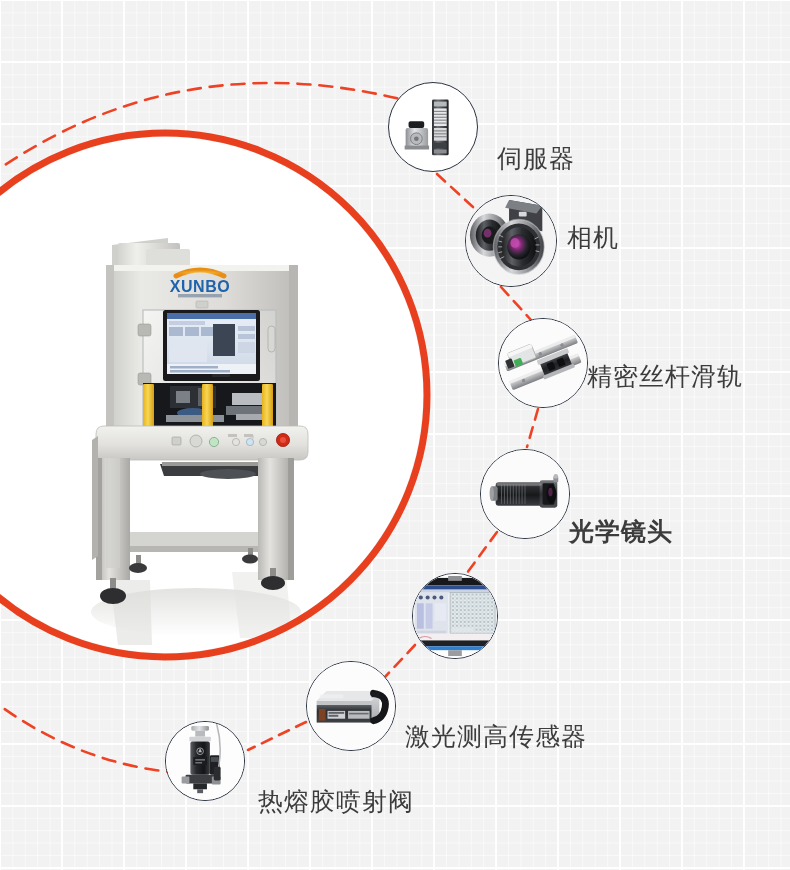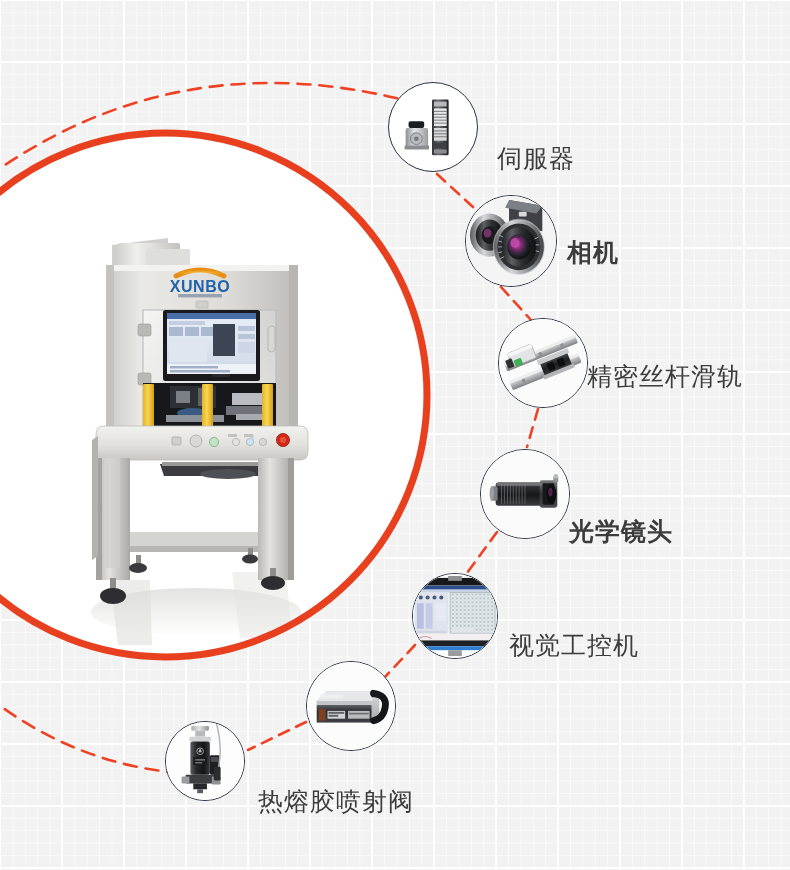--- a/index.html
+++ b/index.html
@@ -334,21 +334,21 @@
         <line x1="33" y1="52" x2="37" y2="52"></line>
         <line x1="33" y1="58" x2="37" y2="57"></line>
         <line x1="35" y1="64" x2="39" y2="62"></line>
         <line x1="70" y1="44" x2="74" y2="42"></line>
         <line x1="71" y1="50" x2="75" y2="50"></line>
         <line x1="71" y1="56" x2="75" y2="57"></line>
       </g>
       <ellipse cx="54" cy="52" rx="26" ry="28" fill="none" stroke="#cbcdcf" stroke-width="1.4" opacity="0.55"></ellipse>
     </svg>
   </div>
-  <div class="callout-label" style="left:567px; top:240px;font-weight:bold;">相机</div>
+  <div class="callout-label" style="left:567px; top:225px;">相机</div>
 
   <div class="bubble" style="left:498px; top:318px; width:90px; height:90px;">
     <svg class="art" viewBox="0 0 90 90">
       <defs>
         <linearGradient id="railMetal" x1="0" y1="0" x2="0" y2="1">
           <stop offset="0%" stop-color="#f0f0f0"></stop>
           <stop offset="45%" stop-color="#b9babc"></stop>
           <stop offset="100%" stop-color="#7e8083"></stop>
         </linearGradient>
         <linearGradient id="blockDark" x1="0" y1="0" x2="0" y2="1">
@@ -470,21 +470,20 @@
       <rect x="40" y="55" width="22" height="4" fill="#dfe5e8"></rect>
 
       <rect x="0" y="61" width="86" height="7" fill="#f3eef0"></rect>
       <path d="M6 66 q6 -4 13 0" stroke="#d19aa6" stroke-width="1.2" fill="none"></path>
 
       <rect x="0" y="68" width="86" height="6" fill="#1f2124"></rect>
       <rect x="0" y="74" width="86" height="4" fill="#2f7fd0"></rect>
       <rect x="36" y="78" width="14" height="6" fill="#9a9c9f"></rect>
     </svg>
   </div>
-  <div class="callout-label" style="left:509px; top:633px;">视觉工控机</div>
 
   <div class="bubble" style="left:306px; top:661px; width:90px; height:90px;">
     <svg class="art" viewBox="0 0 90 90">
       <defs>
         <linearGradient id="lsTop" x1="0" y1="0" x2="0" y2="1">
           <stop offset="0%" stop-color="#d9dadc"></stop>
           <stop offset="100%" stop-color="#a6a8ab"></stop>
         </linearGradient>
         <linearGradient id="lsFace" x1="0" y1="0" x2="0" y2="1">
           <stop offset="0%" stop-color="#5e6165"></stop>
@@ -505,20 +504,21 @@
       <rect x="22" y="54" width="10" height="2" fill="#5f6266"></rect>
       <rect x="42" y="50" width="22" height="8" fill="#b9bbbe"></rect>
       <rect x="43" y="52" width="20" height="1.6" fill="#6a6d70"></rect>
 
       <path d="M68 32 q14 2 12 14 q-2 12 -12 14" stroke="#15161a" stroke-width="7" fill="none" stroke-linecap="round"></path>
       <path d="M66 31 L74 31 L74 36 L66 36 Z" fill="#1a1b1e"></path>
 
       <rect x="13" y="33" width="24" height="4" fill="#f0f1f2" opacity="0.7"></rect>
     </svg>
   </div>
+  <div class="callout-label" style="left:405px; top:724px;">激光测高传感器</div>
 
   <div class="bubble" style="left:165px; top:721px; width:80px; height:80px;">
     <svg class="art" viewBox="0 0 80 80">
       <defs>
         <linearGradient id="jvBody" x1="0" y1="0" x2="1" y2="0">
           <stop offset="0%" stop-color="#5d6064"></stop>
           <stop offset="30%" stop-color="#26282b"></stop>
           <stop offset="70%" stop-color="#141517"></stop>
           <stop offset="100%" stop-color="#3a3c40"></stop>
         </linearGradient>

